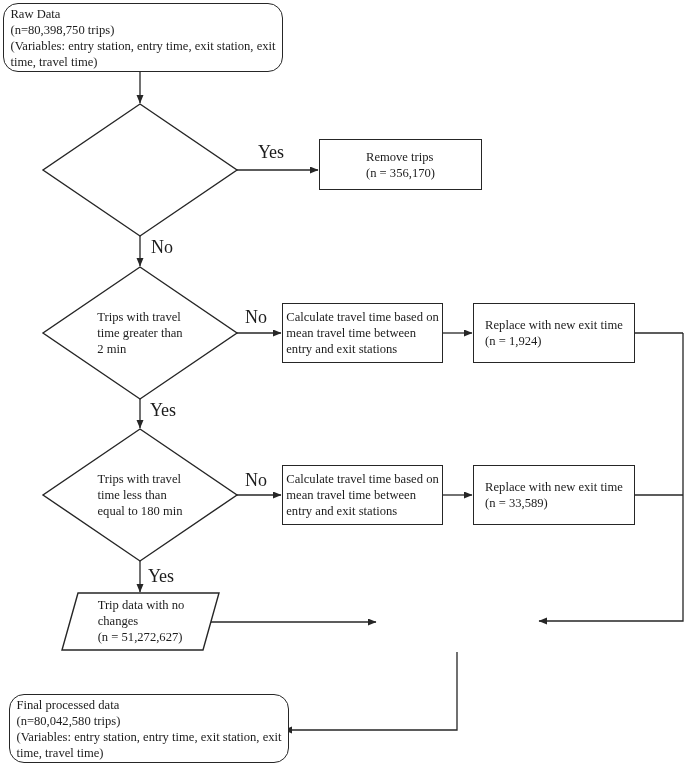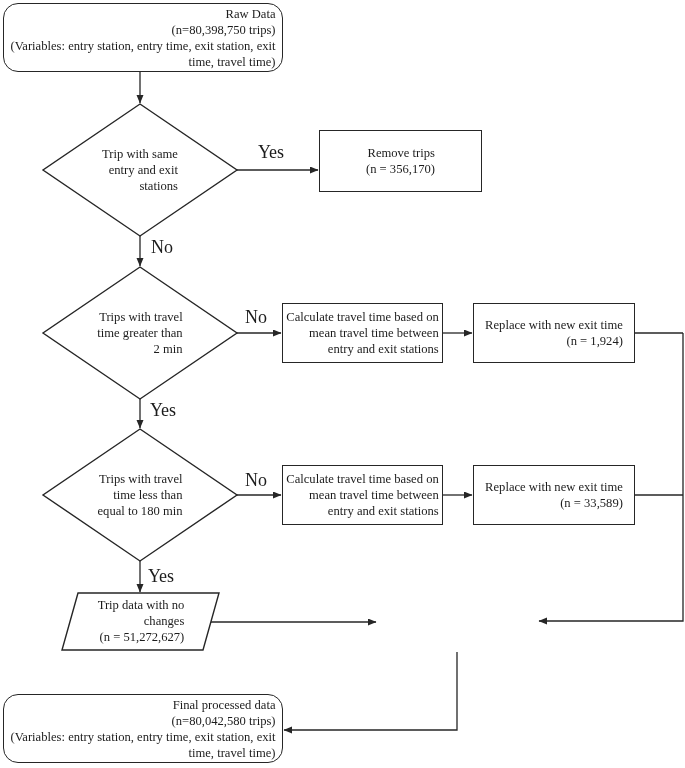--- a/index.html
+++ b/index.html
@@ -17,21 +17,21 @@
     left: 0; top: 0;
     width: 685px; height: 768px;
     z-index: 1;
   }
   .node {
     position: absolute;
     z-index: 2;
     display: flex;
     align-items: center;
     justify-content: center;
-    text-align: right;
+    text-align: left;
     white-space: pre-line;
     font-size: 12.6px;
     line-height: 16px;
     box-sizing: border-box;
     background: #ffffff;
   }
   .rect { border: 1.4px solid #262626; }
   .terminator { border: 1.4px solid #262626; border-radius: 15px; }
   .floating {
     background: transparent;
@@ -41,27 +41,27 @@
   .edge-label {
     position: absolute;
     z-index: 2;
     font-size: 18px;
     line-height: 14px;
     transform: translate(-50%, -50%);
     background: transparent;
   }
   
   #n-raw       { left: 3px;   top: 3px;   width: 280px; height: 69px; }
-  #n-remove    { left: 319px; top: 130px; width: 163px; height: 62px; }
+  #n-remove    { left: 319px; top: 139px; width: 163px; height: 51px; }
   #n-calc1     { left: 282px; top: 303px; width: 161px; height: 60px; }
   #n-replace1  { left: 473px; top: 303px; width: 162px; height: 60px; }
   #n-calc2     { left: 282px; top: 465px; width: 161px; height: 60px; }
   #n-replace2  { left: 473px; top: 465px; width: 162px; height: 60px; }
   #n-combine   { left: 377px; top: 592px; width: 161px; height: 60px; }
-  #n-final     { left: 3px;   top: 694px; width: 280px; height: 69px; }
+  #n-final     { left: 9px;   top: 694px; width: 280px; height: 69px; }
   #t-decision1 { left: 140px; top: 170px; width: 150px; }
   #t-decision2 { left: 140px; top: 333px; width: 150px; }
   #t-decision3 { left: 140px; top: 495px; width: 160px; }
   #t-nochange  { left: 141px; top: 621px; width: 150px; }
   #l-yes1 { left: 271px; top: 152px; }
   #l-no1  { left: 162px; top: 247px; }
   #l-no2  { left: 256px; top: 317px; }
   #l-yes2 { left: 163px; top: 410px; }
   #l-no3  { left: 256px; top: 480px; }
   #l-yes3 { left: 161px; top: 576px; }
@@ -99,23 +99,20 @@
       <polygon points="140,429 237,495 140,561 43,495"></polygon>
       <polygon points="78,593 219,593 203,650 62,650"></polygon>
     </g>
   </svg>
 
   <div class="node terminator" id="n-raw">Raw Data
 (n=80,398,750 trips)
 (Variables: entry station, entry time, exit station, exit
 time, travel time)</div>
 
-  <div class="node floating" id="t-decision1">Trip with same
-entry and exit
-stations</div>
 
   <div class="node rect" id="n-remove">Remove trips
 (n = 356,170)</div>
 
   <div class="node floating" id="t-decision2">Trips with travel
 time greater than
 2 min</div>
 
   <div class="node rect" id="n-calc1">Calculate travel time based on
 mean travel time between

